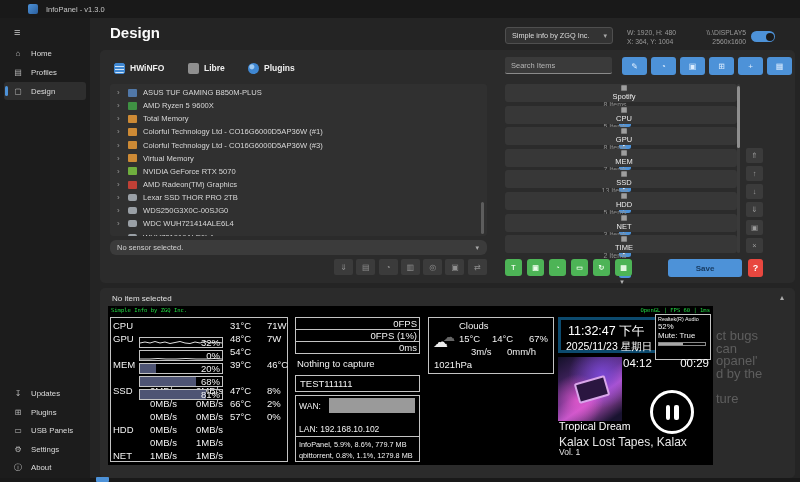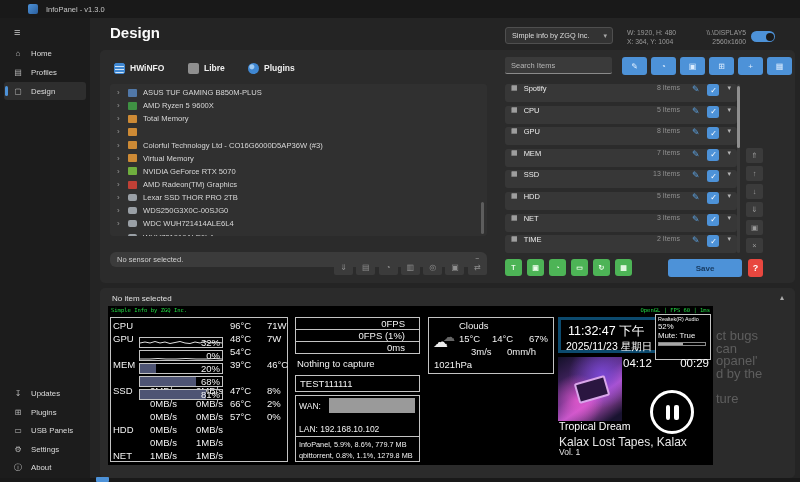--- a/index.html
+++ b/index.html
@@ -37,35 +37,35 @@
   .tablbl{margin-left:5px;font-size:8.5px;font-weight:bold;color:#efefef;}
   
   .tree{position:absolute;left:110px;top:84px;width:377px;height:152px;background:#303030;border-radius:3px;overflow:hidden;padding-top:2px;box-sizing:border-box;}
   .trow{height:13.15px;display:flex;align-items:center;padding-left:7px;}
   .texp{width:9px;font-size:8px;color:#9a9a9a;}
   .tico{width:9px;height:8px;border-radius:1px;margin-left:2px;flex:none;}
   .ic-mobo{background:#5178a8;} .ic-cpu{background:#3f9143;} .ic-ram{background:#cd8a35;}
   .ic-gpun{background:#6fae3e;} .ic-gpua{background:#bf4036;} .ic-disk{background:#9aa0a6;height:7px;border-radius:2px;}
   .tlbl{margin-left:6px;font-size:7.6px;color:#d8d8d8;white-space:nowrap;}
   .tscroll{position:absolute;left:371px;top:118px;width:3px;height:32px;border-radius:2px;background:#5d5d5d;}
-  .nosensor{position:absolute;left:110px;top:240px;width:377px;height:15px;background:#3b3b3b;border-radius:6px;display:flex;align-items:center;margin-top:12px;}
+  .nosensor{position:absolute;left:110px;top:240px;width:377px;height:15px;background:#3b3b3b;border-radius:6px;display:flex;align-items:center;}
   .nosensor .txt{margin-left:7px;font-size:7.5px;color:#cfcfcf;flex:1;}
   .nosensor .ch{margin-right:8px;font-size:7px;color:#aaa;}
   .graybar{position:absolute;left:334px;top:259px;display:flex;gap:3.3px;}
   .gbtn{width:19px;height:16px;background:#3b3b3b;border-radius:2px;display:flex;align-items:center;justify-content:center;
         font-size:8px;color:#8f8f8f;}
   
   .search{position:absolute;left:505px;top:57px;width:107px;height:17px;background:#3a3a3a;border:none;border-bottom:1px solid #8a8a8a;
           border-radius:2px;color:#ddd;font-size:7.5px;padding:0 6px;box-sizing:border-box;font-family:"Liberation Sans",sans-serif;outline:none;}
   .search::placeholder{color:#b5b5b5;}
   .bluebar{position:absolute;left:622px;top:57px;display:flex;gap:4px;}
   .bbtn{width:25px;height:18px;background:#4d92d8;border-radius:3px;display:flex;align-items:center;justify-content:center;
         font-size:8px;color:#dcedff;}
   .glist{position:absolute;left:505px;top:84px;width:232px;display:flex;flex-direction:column;gap:3.6px;}
-  .grow{height:18px;background:#373737;border-radius:3px;display:flex;}
+  .grow{height:18px;background:#373737;border-radius:3px;display:flex;align-items:center;flex-direction:column;}
   .gico{margin-left:6px;font-size:7px;color:#c4c4c4;}
   .glbl{margin-left:6px;font-size:7.5px;color:#ececec;flex:1;}
   .gcount{font-size:7px;color:#909090;margin-right:12px;}
   .gedit{font-size:9px;color:#5ba2e2;}
   .gcheck{width:12px;height:12px;margin-left:8px;border-radius:2.5px;background:#4d92d8;color:#fff;font-size:8px;
           display:flex;align-items:center;justify-content:center;}
   .gch{margin-left:8px;margin-right:6px;font-size:7px;color:#b4b4b4;}
   .lstrack{position:absolute;left:737px;top:84px;width:3px;height:169px;background:#3a3a3a;border-radius:2px;}
   .lsthumb{position:absolute;left:737px;top:86px;width:3px;height:62px;background:#8f8f8f;border-radius:2px;}
   .reorder{position:absolute;left:746px;top:148px;display:flex;flex-direction:column;gap:3px;}
@@ -92,21 +92,21 @@
           display:flex;align-items:center;justify-content:flex-end;padding-right:2px;margin-top:34px;}
   .sgraph svg{position:absolute;left:0;top:0;}
   .sgraph .pct{position:relative;z-index:2;}
   .fill{position:absolute;left:0;top:0;bottom:0;background:#4e5474;}
   .sa{width:38px;text-align:right;flex:none;}
   .sb{width:46px;text-align:right;flex:none;}
   .st{width:34px;padding-left:7px;flex:none;box-sizing:content-box;}
   .sx{flex:1;padding-left:3px;}
   .mcol{position:absolute;left:187px;top:11px;width:125px;}
   .fcell{height:13px;border:1px solid #c4c4c4;box-sizing:border-box;display:flex;align-items:center;justify-content:flex-end;
-         padding-right:14px;font-size:9.5px;margin-top:-1px;}
+         padding-right:2px;font-size:9.5px;margin-top:-1px;}
   .fcell:first-child{margin-top:0;}
   .mstat{margin-top:4px;padding-left:2px;font-size:9.5px;}
   .tbox{position:absolute;left:187px;top:69px;width:125px;height:17px;border:1px solid #c4c4c4;box-sizing:border-box;
         display:flex;align-items:center;padding-left:4px;font-size:9.5px;}
   .nbox{position:absolute;left:187px;top:89px;width:125px;height:67px;border:1px solid #c4c4c4;box-sizing:border-box;}
   .wanlbl{position:absolute;left:3px;top:5px;font-size:8.5px;}
   .wanbar{position:absolute;left:33px;top:2px;width:86px;height:15px;background:#9a9a9a;}
   .lan{position:absolute;left:3px;top:28px;font-size:8.5px;white-space:nowrap;}
   .ndiv{position:absolute;left:0;right:0;top:40px;border-top:1px solid #c4c4c4;}
   .proc1{position:absolute;left:3px;top:44px;font-size:7.3px;white-space:nowrap;}
@@ -236,20 +236,21 @@
       <span class="tlbl">AMD Ryzen 5 9600X</span>
     </div>
     <div class="trow">
       <span class="texp">›</span>
       <span class="tico ic-ram"></span>
       <span class="tlbl">Total Memory</span>
     </div>
     <div class="trow">
       <span class="texp">›</span>
       <span class="tico ic-ram"></span>
+      <span class="tlbl">Colorful Technology Ltd - CO16G6000D5AP36W (#1)</span>
     </div>
     <div class="trow">
       <span class="texp">›</span>
       <span class="tico ic-ram"></span>
       <span class="tlbl">Colorful Technology Ltd - CO16G6000D5AP36W (#3)</span>
     </div>
     <div class="trow">
       <span class="texp">›</span>
       <span class="tico ic-ram"></span>
       <span class="tlbl">Virtual Memory</span>
@@ -417,21 +418,21 @@
 
     <div class="lbox">
       <div class="srow">
         <span class="sl">CPU</span>
         <span class="sgraph">
           <svg width="82" height="9" viewBox="0 0 82 9">
             <polyline points="0,5 5,4 10,5 15,3.5 20,5 25,4 30,5.5 35,4.5 40,3.5 45,5 50,5.5 55,4 60,5 65,3.5 70,5 76,4 82,5" fill="none" stroke="#e0e0e0" stroke-width="1"></polyline>
           </svg>
           <span class="pct">32%</span>
         </span>
-        <span class="st">96°C</span>
+        <span class="st">31°C</span>
         <span class="sx">71W</span>
       </div>
       <div class="srow">
         <span class="sl">GPU</span>
         <span class="sgraph">
           <svg width="82" height="9" viewBox="0 0 82 9">
             <polyline points="0,8 10,8 18,7.5 26,8 36,8 46,7.5 56,8 66,8 74,7.5 82,8" fill="none" stroke="#e0e0e0" stroke-width="1"></polyline>
           </svg>
           <span class="pct">0%</span>
         </span>

